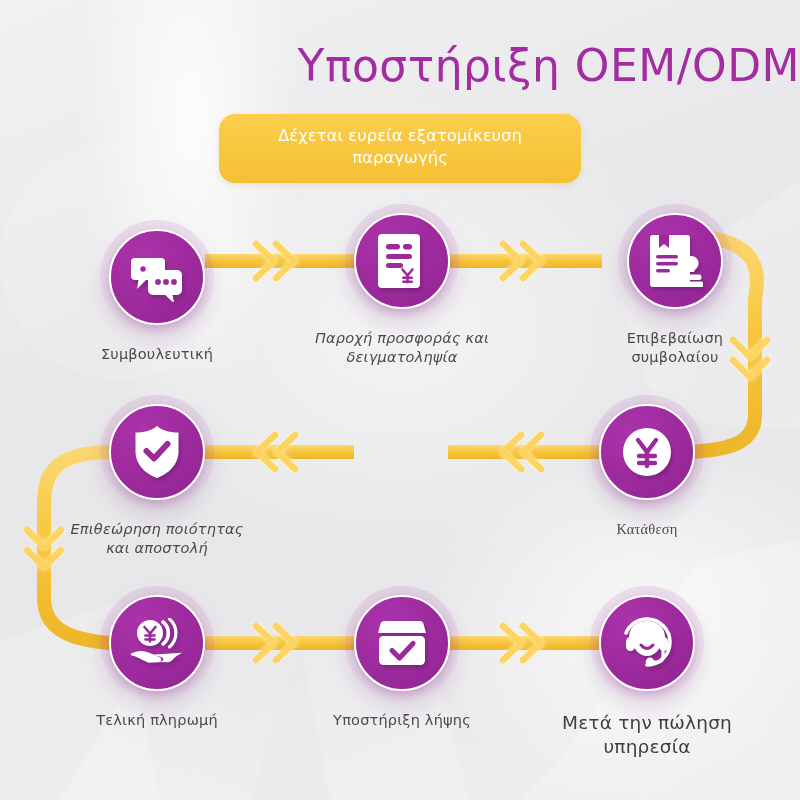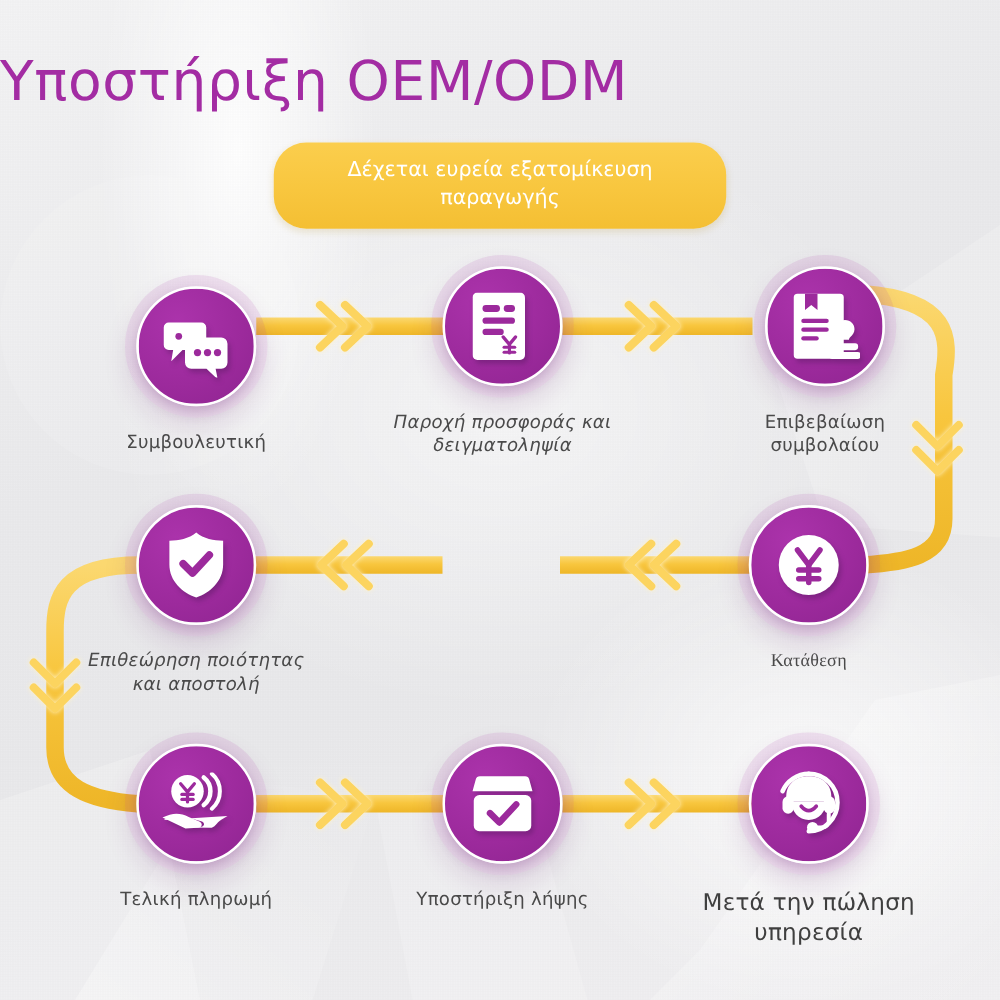--- a/index.html
+++ b/index.html
@@ -20,27 +20,27 @@
   #grain{
     position:absolute;inset:0;pointer-events:none;opacity:.5;
     background-image:
       repeating-linear-gradient(0deg, rgba(0,0,0,.012) 0 1px, rgba(255,255,255,.012) 1px 2px),
       repeating-linear-gradient(90deg, rgba(0,0,0,.010) 0 1px, rgba(255,255,255,.010) 1px 2px);
   }
   #bgshapes{position:absolute;inset:0;pointer-events:none;}
 
   
   .title{
-    position:absolute;left:0;right:0;top:40px;text-align:left;
+    position:absolute;left:0;right:0;top:40px;text-align:right;
     font-size:44px;letter-spacing:.5px;font-weight:400;
     color:#a32ca3;white-space:nowrap;
   }
   .badge{
     position:absolute;left:219px;top:114px;width:362px;
-    border-radius:26px;
+    border-radius:16px;
     background:linear-gradient(180deg,#fbce4d 0%,#f8c63e 55%,#f4bf33 100%);
     color:#ffffff;font-size:16.5px;line-height:1.35;
     text-align:center;padding:11px 18px 13px;box-sizing:border-box;
     box-shadow:0 2px 6px rgba(180,140,20,.18);
   }
 
   
   #wires{position:absolute;inset:0;}
 
   
@@ -196,21 +196,21 @@
             <rect x="24" y="42.5" width="11" height="2.4" rx="1.2" stroke="none"></rect>
             <rect x="24" y="46.5" width="11" height="2.4" rx="1.2" stroke="none"></rect>
             <rect x="28.3" y="41" width="2.5" height="8.5" rx="1.2" stroke="none"></rect>
           </g>
         </svg>
       </div>
     </div>
     <div class="label wide">Παροχή προσφοράς και δειγματοληψία</div>
   </div>
 
-  <div class="node" style="left:584px;top:204px;">
+  <div class="node" style="left:599px;top:204px;">
     <div class="disc">
       <div class="glyph">
         <svg width="56" height="56" viewBox="0 0 56 56">
           <path d="M6 2h34a3 3 0 0 1 3 3v46a3 3 0 0 1-3 3H6a3 3 0 0 1-3-3V5a3 3 0 0 1 3-3z" fill="#ffffff"></path>
           <path d="M12 2h10v13l-5-4-5 4z" fill="#9c2a9c"></path>
           <rect x="9" y="22" width="22" height="3.4" rx="1.7" fill="#9c2a9c"></rect>
           <rect x="9" y="29" width="22" height="3.4" rx="1.7" fill="#9c2a9c"></rect>
           <rect x="9" y="36" width="14" height="3.4" rx="1.7" fill="#9c2a9c"></rect>
           <g fill="#ffffff">
             <path d="M44 23c4.4 0 7.6 3.3 7.6 7.3 0 3-1.8 4.8-3.1 6-0.9 .9-1.3 1.5-1.3 2.6h-6.4c0-1.1-.4-1.7-1.3-2.6-1.3-1.2-3.1-3-3.1-6C36.4 26.3 39.6 23 44 23z"></path>

